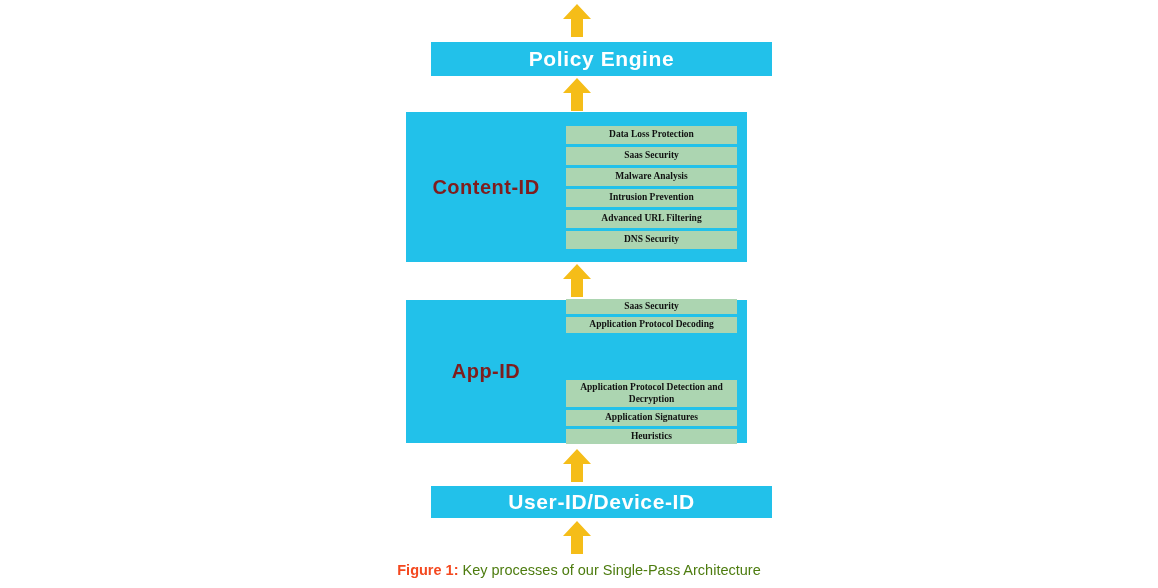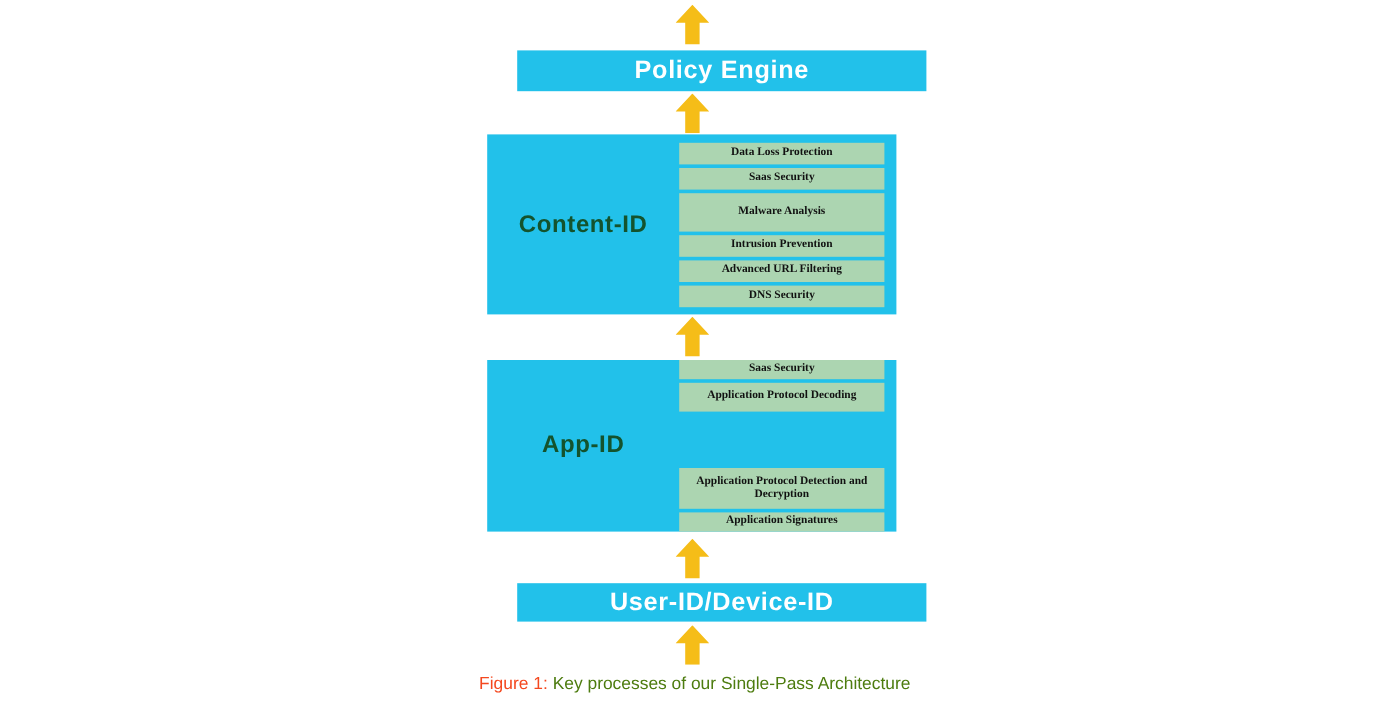--- a/index.html
+++ b/index.html
@@ -57,21 +57,21 @@
   }
   .section-label {
     position: absolute;
     left: 0;
     top: 0;
     width: 160px;
     height: 100%;
     display: flex;
     align-items: center;
     justify-content: center;
-    color: #14532d;
+    color: #7f1d1d;
     font-weight: bold;
     font-size: 20px;
     letter-spacing: 0.5px;
   }
   .sublist {
     position: absolute;
     left: 160px;
     top: 0;
     width: 181px;
     height: 100%;
@@ -103,21 +103,21 @@
     left: 0;
     top: 562px;
     width: 1158px;
     text-align: center;
     font-size: 14.5px;
     color: #1a1a1a;
     white-space: nowrap;
   }
   #caption .fig {
     color: #F4481F;
-    font-weight: normal;
+    font-weight: bold;
   }
   #caption .cap-text {
     color: #4d7c0f;
   }
 </style>
 </head>
 <body>
 
 <div id="diagram">
 
@@ -135,40 +135,41 @@
     <svg viewBox="0 0 28 33" xmlns="http://www.w3.org/2000/svg" aria-hidden="true">
       <polygon points="14,0 28,15 20,15 20,33 8,33 8,15 0,15" fill="#F5BD18"></polygon>
     </svg>
   </div>
 
   <div class="section" style="top:112px; height:150px;">
     <div class="section-label">Content-ID</div>
     <div class="sublist">
       <div class="subbox" style="height:18px;">Data Loss Protection</div>
       <div class="subbox" style="height:18px;">Saas Security</div>
-      <div class="subbox" style="height:32px;">Malware Analysis</div>
+      <div class="subbox" style="height:18px;">Malware Analysis</div>
       <div class="subbox" style="height:18px;">Intrusion Prevention</div>
       <div class="subbox" style="height:18px;text-align:right;">Advanced URL Filtering</div>
       <div class="subbox" style="height:18px;">DNS Security</div>
     </div>
   </div>
 
   <div class="arrow" style="left:563px; top:264px;">
     <svg viewBox="0 0 28 33" xmlns="http://www.w3.org/2000/svg" aria-hidden="true">
       <polygon points="14,0 28,15 20,15 20,33 8,33 8,15 0,15" fill="#F5BD18"></polygon>
     </svg>
   </div>
 
   <div class="section" style="top:300px; height:143px;">
     <div class="section-label">App-ID</div>
     <div class="sublist">
       <div class="subbox" style="height:18px;">Saas Security</div>
       <div class="subbox" style="height:33px;">Application Protocol Decoding</div>
       <div class="subbox" style="height:47px;margin-top:44px;">Application Protocol Detection and Decryption</div>
       <div class="subbox" style="height:18px;">Application Signatures</div>
+      <div class="subbox" style="height:18px;">Heuristics</div>
     </div>
   </div>
 
   <div class="arrow" style="left:563px; top:449px;">
     <svg viewBox="0 0 28 33" xmlns="http://www.w3.org/2000/svg" aria-hidden="true">
       <polygon points="14,0 28,15 20,15 20,33 8,33 8,15 0,15" fill="#F5BD18"></polygon>
     </svg>
   </div>
 
   <div class="bar" style="top:486px; height:32px;">

